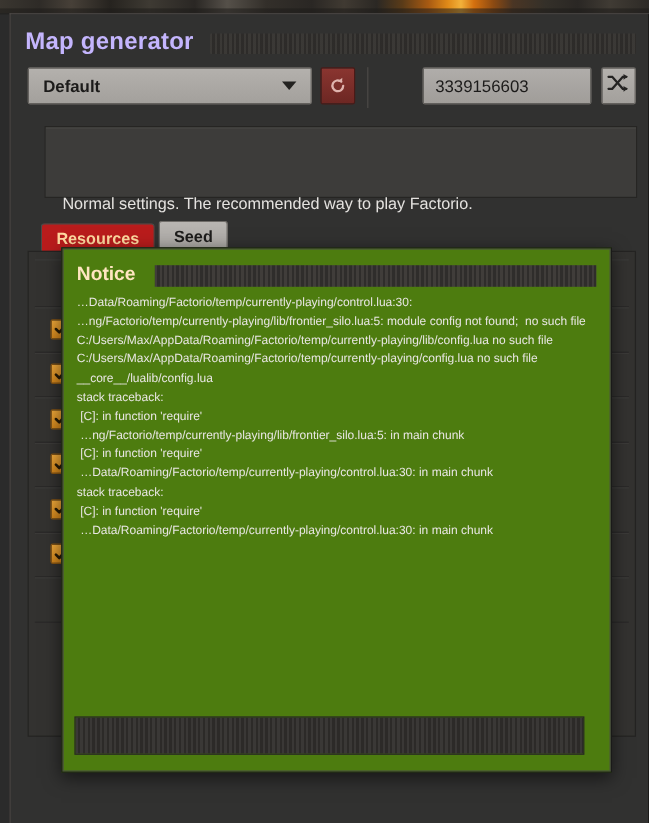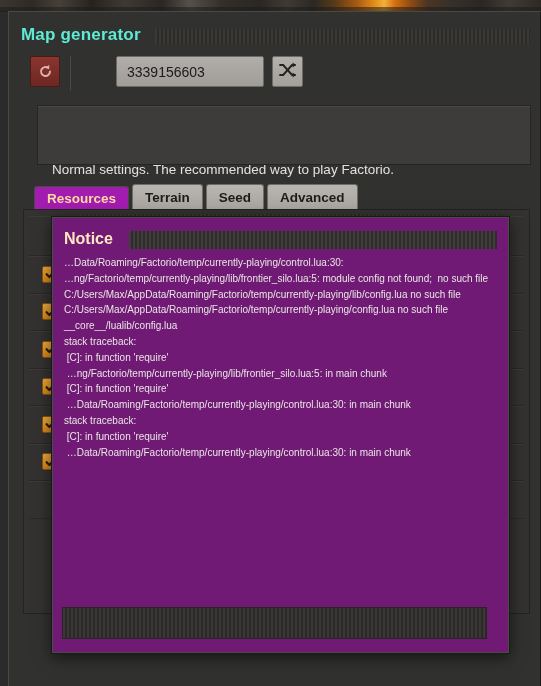--- a/index.html
+++ b/index.html
@@ -43,21 +43,21 @@
     position: absolute; left: 0; top: 0; right: 0; bottom: 0;
     background: #313130;
   }
 
   
   .titlebar {
     position: absolute; left: 12px; top: 10px; right: 10px; height: 26px;
     display: flex; align-items: center;
   }
   .win-title {
-    font-size: 17px; font-weight: bold; color: #5eead4;
+    font-size: 20px; font-weight: bold; color: #c4b5fd;
     letter-spacing: .2px; white-space: nowrap;
   }
   .dragbar {
     flex: 1; height: 17px; margin-left: 14px; margin-top: 2px;
     background: repeating-linear-gradient(90deg,
       #3b3936 0px, #3b3936 2px, #2d2b29 2px, #2d2b29 4px);
     border-radius: 1px;
     opacity: .95;
   }
 
@@ -142,21 +142,21 @@
     height: 26px; padding: 0 12px;
     display: flex; align-items: center;
     font-size: 13.5px; font-weight: bold;
     border-radius: 3px 3px 0 0;
     cursor: pointer;
     background: linear-gradient(#b9b6b2, #a7a4a0);
     color: #1d1c1b;
     border: 1px solid #6f6c68; border-bottom: none;
   }
   .tab.active {
-    background: #a21caf;
+    background: #b91c1c;
     color: #ffd9a0;
     border: 1px solid #4a4947; border-bottom: none;
     height: 24px;
   }
 
   
   .settings-panel {
     position: absolute; left: 14px; top: 197px; right: 10px; bottom: 72px;
     background: #333230;
     border: 1px solid #242322;
@@ -199,23 +199,23 @@
     background: #1f1e1d; border-radius: 2px;
   }
   .slider .handle {
     position: absolute; left: 1px; top: 12px; width: 25px; height: 5px;
     background: linear-gradient(#c9c6c2, #8e8b87);
     border-radius: 2px;
   }
 
   
   .modal {
-    position: absolute; left: 42px; top: 204px;
+    position: absolute; left: 42px; top: 194px;
     width: 459px; height: 438px;
-    background: #701a75;
+    background: #4d7c0f;
     border: 1px solid #1a1a19;
     box-shadow: 0 0 0 1px #4b4a48 inset, 0 4px 14px rgba(0,0,0,.55);
   }
   .modal-head {
     position: absolute; left: 12px; top: 10px; right: 12px; height: 24px;
     display: flex; align-items: center;
   }
   .modal-title {
     font-size: 16px; font-weight: bold; color: #ffe6c0; white-space: nowrap;
   }
@@ -276,20 +276,24 @@
 
   <div class="window">
     <div class="window-inner">
 
       <div class="titlebar">
         <div class="win-title">Map generator</div>
         <div class="dragbar"></div>
       </div>
 
       <div class="preset-row">
+        <div class="dropdown">
+          <span class="dropdown-label">Default</span>
+          <span class="caret"></span>
+        </div>
 
         <div class="reset-btn">
           <span>
             <svg width="17" height="17" viewBox="0 0 17 17">
               <path d="M13 8.5a4.5 4.5 0 1 1-1.6-3.45" fill="none" stroke="#e0b4ae" stroke-width="1.9" stroke-linecap="round"></path>
               <path d="M12.3 1.8 L12.0 5.6 L8.3 5.0 Z" fill="#e0b4ae"></path>
             </svg>
           </span>
         </div>
 
@@ -307,23 +311,21 @@
           </span>
         </div>
       </div>
 
       <div class="desc-box">
         <div class="desc-text">Normal settings. The recommended way to play Factorio.</div>
       </div>
 
       <div class="tabs">
         <div class="tab active">Resources</div>
-        <div class="tab">Terrain</div>
         <div class="tab">Seed</div>
-        <div class="tab">Advanced</div>
       </div>
 
       <div class="settings-panel">
         <div class="panel-stripe"></div>
         <div class="rows">
           <div class="srow header"></div>
           <div class="srow">
             <span class="checkbox">
                 <svg width="12" height="12" viewBox="0 0 12 12">
                   <path d="M1.6 6.2 L4.4 9 L10.2 2.6" fill="none" stroke="#2a1c06" stroke-width="2.2" stroke-linecap="round" stroke-linejoin="round"></path>

